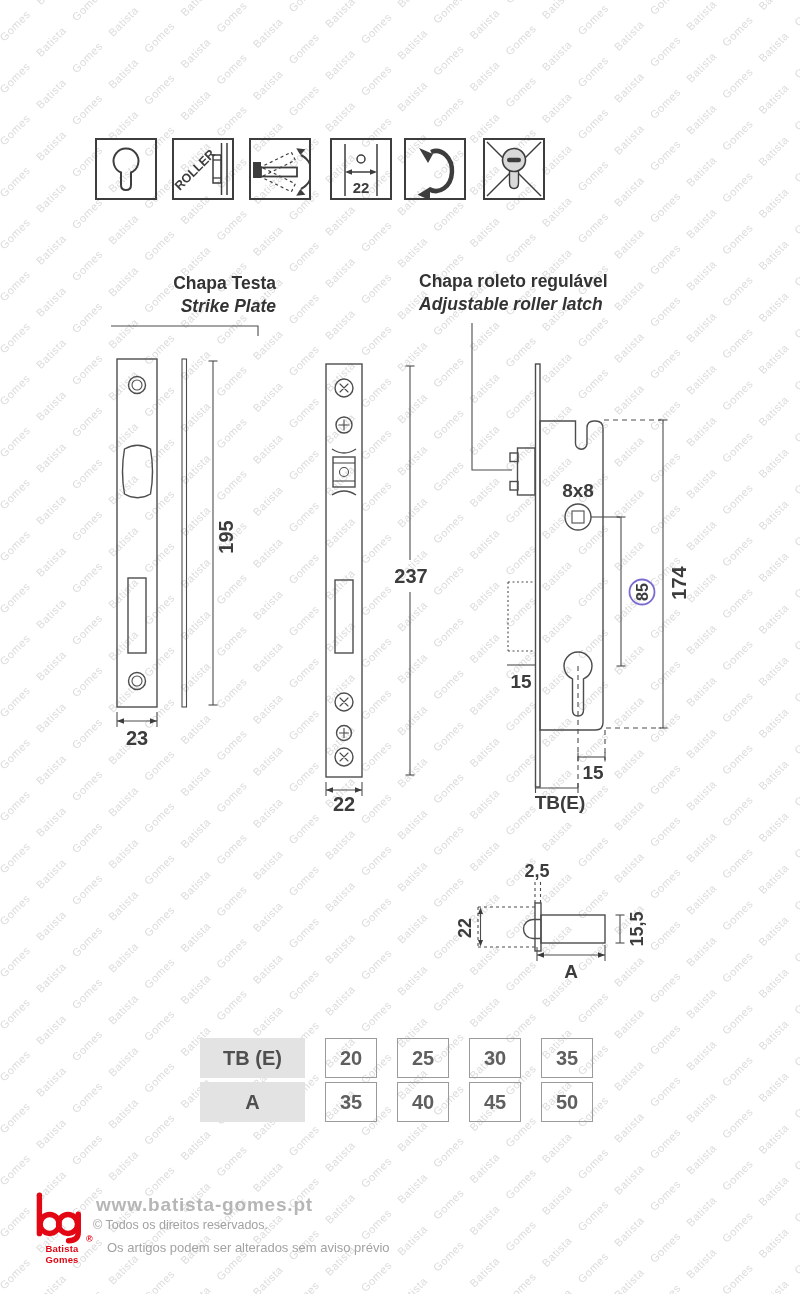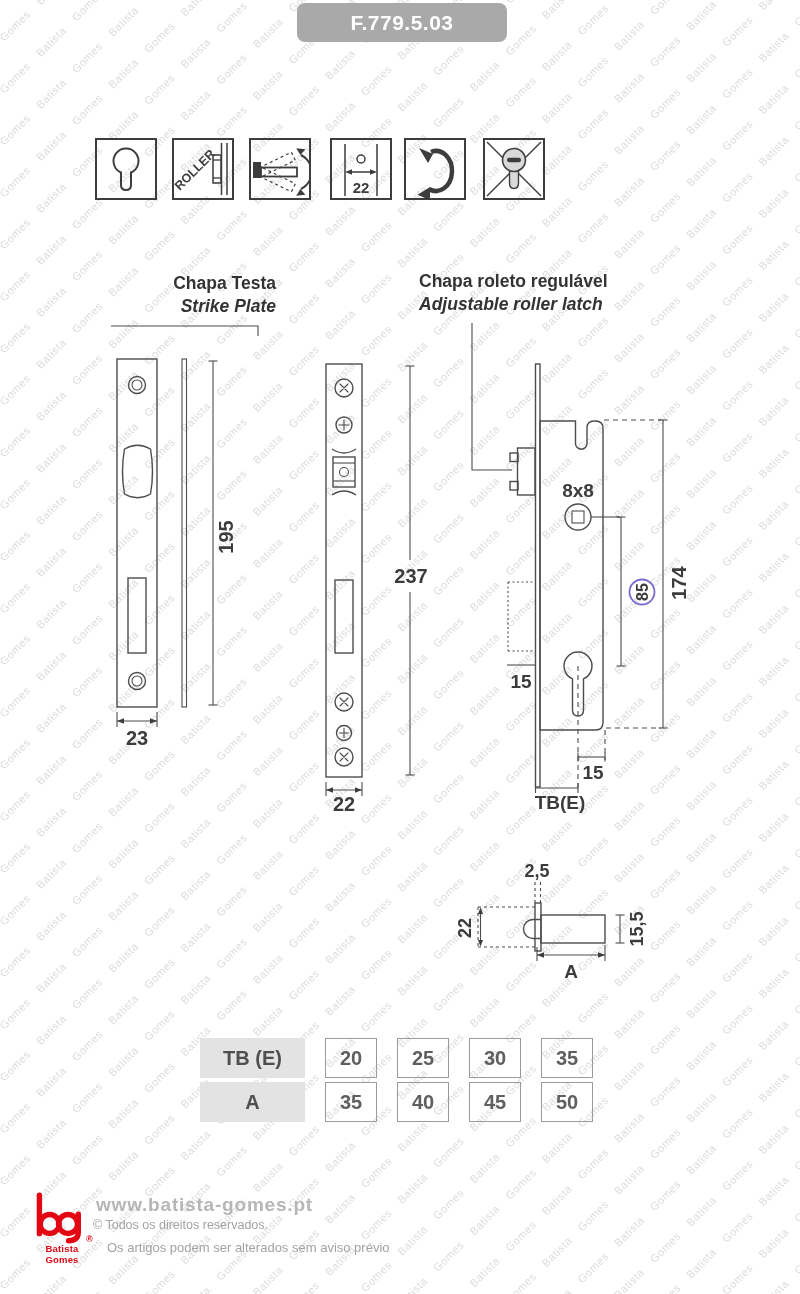--- a/index.html
+++ b/index.html
@@ -90,23 +90,20 @@
       <div class="wmline" style="top: 2148px;">Batista Gomes  Batista Gomes  Batista Gomes  Batista Gomes  Batista Gomes  Batista Gomes  Batista Gomes  Batista Gomes  Batista Gomes  Batista Gomes  Batista Gomes  Batista Gomes  Batista Gomes  Batista Gomes  Batista Gomes  Batista Gomes  Batista Gomes  Batista Gomes  Batista Gomes  Batista Gomes  Batista Gomes  Batista Gomes  Batista Gomes  Batista Gomes  Batista Gomes  Batista Gomes  Batista Gomes  Batista Gomes  Batista Gomes  Batista Gomes  Batista Gomes  Batista Gomes  Batista Gomes  Batista Gomes  </div>
       <div class="wmline" style="top: 2200px;">Batista Gomes  Batista Gomes  Batista Gomes  Batista Gomes  Batista Gomes  Batista Gomes  Batista Gomes  Batista Gomes  Batista Gomes  Batista Gomes  Batista Gomes  Batista Gomes  Batista Gomes  Batista Gomes  Batista Gomes  Batista Gomes  Batista Gomes  Batista Gomes  Batista Gomes  Batista Gomes  Batista Gomes  Batista Gomes  Batista Gomes  Batista Gomes  Batista Gomes  Batista Gomes  Batista Gomes  Batista Gomes  Batista Gomes  Batista Gomes  Batista Gomes  Batista Gomes  Batista Gomes  Batista Gomes  </div>
       <div class="wmline" style="top: 2252px;">Batista Gomes  Batista Gomes  Batista Gomes  Batista Gomes  Batista Gomes  Batista Gomes  Batista Gomes  Batista Gomes  Batista Gomes  Batista Gomes  Batista Gomes  Batista Gomes  Batista Gomes  Batista Gomes  Batista Gomes  Batista Gomes  Batista Gomes  Batista Gomes  Batista Gomes  Batista Gomes  Batista Gomes  Batista Gomes  Batista Gomes  Batista Gomes  Batista Gomes  Batista Gomes  Batista Gomes  Batista Gomes  Batista Gomes  Batista Gomes  Batista Gomes  Batista Gomes  Batista Gomes  Batista Gomes  </div>
       <div class="wmline" style="top: 2304px;">Batista Gomes  Batista Gomes  Batista Gomes  Batista Gomes  Batista Gomes  Batista Gomes  Batista Gomes  Batista Gomes  Batista Gomes  Batista Gomes  Batista Gomes  Batista Gomes  Batista Gomes  Batista Gomes  Batista Gomes  Batista Gomes  Batista Gomes  Batista Gomes  Batista Gomes  Batista Gomes  Batista Gomes  Batista Gomes  Batista Gomes  Batista Gomes  Batista Gomes  Batista Gomes  Batista Gomes  Batista Gomes  Batista Gomes  Batista Gomes  Batista Gomes  Batista Gomes  Batista Gomes  Batista Gomes  </div>
       <div class="wmline" style="top: 2356px;">Batista Gomes  Batista Gomes  Batista Gomes  Batista Gomes  Batista Gomes  Batista Gomes  Batista Gomes  Batista Gomes  Batista Gomes  Batista Gomes  Batista Gomes  Batista Gomes  Batista Gomes  Batista Gomes  Batista Gomes  Batista Gomes  Batista Gomes  Batista Gomes  Batista Gomes  Batista Gomes  Batista Gomes  Batista Gomes  Batista Gomes  Batista Gomes  Batista Gomes  Batista Gomes  Batista Gomes  Batista Gomes  Batista Gomes  Batista Gomes  Batista Gomes  Batista Gomes  Batista Gomes  Batista Gomes  </div>
       <div class="wmline" style="top: 2408px;">Batista Gomes  Batista Gomes  Batista Gomes  Batista Gomes  Batista Gomes  Batista Gomes  Batista Gomes  Batista Gomes  Batista Gomes  Batista Gomes  Batista Gomes  Batista Gomes  Batista Gomes  Batista Gomes  Batista Gomes  Batista Gomes  Batista Gomes  Batista Gomes  Batista Gomes  Batista Gomes  Batista Gomes  Batista Gomes  Batista Gomes  Batista Gomes  Batista Gomes  Batista Gomes  Batista Gomes  Batista Gomes  Batista Gomes  Batista Gomes  Batista Gomes  Batista Gomes  Batista Gomes  Batista Gomes  </div>
       <div class="wmline" style="top: 2460px;">Batista Gomes  Batista Gomes  Batista Gomes  Batista Gomes  Batista Gomes  Batista Gomes  Batista Gomes  Batista Gomes  Batista Gomes  Batista Gomes  Batista Gomes  Batista Gomes  Batista Gomes  Batista Gomes  Batista Gomes  Batista Gomes  Batista Gomes  Batista Gomes  Batista Gomes  Batista Gomes  Batista Gomes  Batista Gomes  Batista Gomes  Batista Gomes  Batista Gomes  Batista Gomes  Batista Gomes  Batista Gomes  Batista Gomes  Batista Gomes  Batista Gomes  Batista Gomes  Batista Gomes  Batista Gomes  </div>
       <div class="wmline" style="top: 2512px;">Batista Gomes  Batista Gomes  Batista Gomes  Batista Gomes  Batista Gomes  Batista Gomes  Batista Gomes  Batista Gomes  Batista Gomes  Batista Gomes  Batista Gomes  Batista Gomes  Batista Gomes  Batista Gomes  Batista Gomes  Batista Gomes  Batista Gomes  Batista Gomes  Batista Gomes  Batista Gomes  Batista Gomes  Batista Gomes  Batista Gomes  Batista Gomes  Batista Gomes  Batista Gomes  Batista Gomes  Batista Gomes  Batista Gomes  Batista Gomes  Batista Gomes  Batista Gomes  Batista Gomes  Batista Gomes  </div>
     </div>
 
-  <div class="badge">
-    <span>F.779.5.03</span>
-  </div>
 
   <div class="ibox" style="left:95px">
     <svg width="58" height="58" viewBox="0 0 58 58">
       <path d="M 24 32.5 A 12.5 12.5 0 1 1 34 32.5 L 34 45 Q 34 50 29 50 Q 24 50 24 45 Z" fill="none" stroke="#3d3d3d" stroke-width="2"></path>
     </svg>
   </div>
   <div class="ibox" style="left:172px">
     <svg width="58" height="58" viewBox="0 0 58 58">
       <text x="21" y="34" transform="rotate(-45 21 30)" text-anchor="middle" font-size="12.5" font-weight="700" fill="#3d3d3d" font-family="Liberation Sans, sans-serif">ROLLER</text>
       <line x1="47.5" y1="3" x2="47.5" y2="55" stroke="#3d3d3d" stroke-width="1.5"></line>

